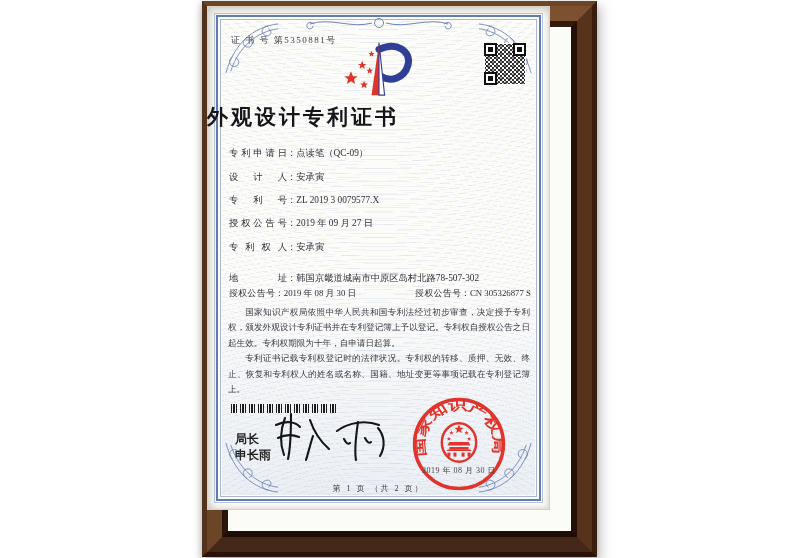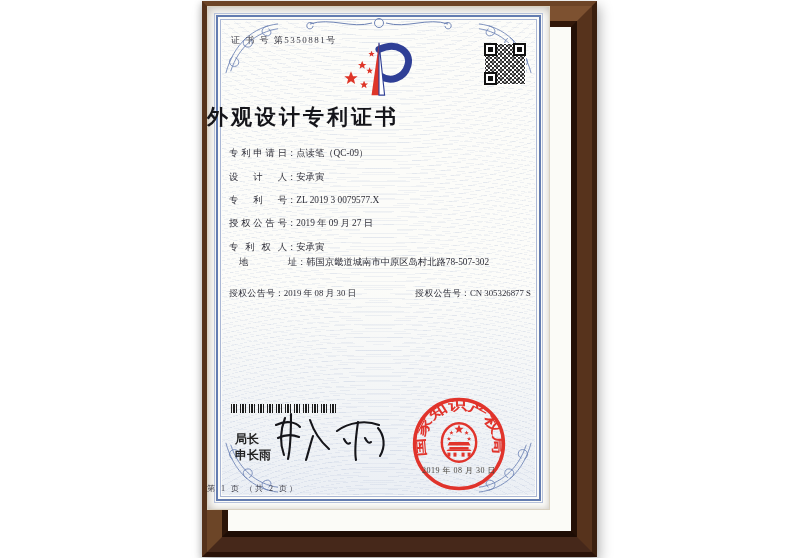--- a/index.html
+++ b/index.html
@@ -39,37 +39,37 @@
   .cert-no{position:absolute;left:24px;top:28px;font-size:9px;letter-spacing:1.5px;color:#3a3a44;}
   .logo{position:absolute;left:130px;top:33px;width:84px;height:60px;}
   .qr{position:absolute;left:277px;top:37px;width:42px;height:42px;}
   .title{position:absolute;left:0;top:97px;width:100%;text-align:left;
          font-size:21px;font-weight:700;letter-spacing:3px;color:#15151a;}
 
   .fields{position:absolute;left:22px;top:140px;width:300px;}
   .frow{position:absolute;left:0;width:300px;height:13px;font-size:9.3px;color:#2e2e38;white-space:nowrap;}
   .frow .lab{display:inline-block;width:58px;text-align:justify;text-align-last:justify;vertical-align:top;}
   .frow .sep{display:inline;}
-  .r0{top:1px;} .r1{top:25px;} .r2{top:48px;} .r3{top:71px;} .r4{top:95px;} .r5{top:110px;margin-left:10px;}
+  .r0{top:1px;} .r1{top:25px;} .r2{top:48px;} .r3{top:71px;} .r4{top:95px;} .r5{top:126px;}
   .grant{position:absolute;left:0;top:142px;width:302px;display:flex;justify-content:space-between;
          font-size:8.8px;color:#2e2e38;white-space:nowrap;}
   .grant .lab{display:inline-block;width:46px;text-align:justify;text-align-last:justify;vertical-align:top;}
 
   .paras{position:absolute;left:21px;top:299px;width:302px;font-size:8.6px;line-height:15.4px;
          color:#3b3b45;text-align:justify;}
   .paras p{margin:0;text-indent:2em;}
 
   .barcode{position:absolute;left:24px;top:398px;width:106px;height:9px;
          background:repeating-linear-gradient(90deg,#1c1c1c 0 1px,transparent 1px 2px,#1c1c1c 2px 4px,transparent 4px 5px,#1c1c1c 5px 6px,transparent 6px 9px);}
   .director{position:absolute;left:28px;top:425px;font-size:12px;color:#222;line-height:16px;font-weight:600;}
   .signature{position:absolute;left:58px;top:403px;width:135px;height:56px;}
   .seal{position:absolute;left:204px;top:390px;width:96px;height:96px;opacity:.92;}
   .seal-date{position:absolute;left:206px;top:459px;width:92px;text-align:center;font-size:8px;
          color:#4a463f;letter-spacing:.5px;white-space:nowrap;}
-  .pagefoot{position:absolute;left:0;top:477px;width:100%;text-align:left;font-size:8px;
+  .pagefoot{position:absolute;left:0;top:477px;width:100%;text-align:center;font-size:8px;
          letter-spacing:2px;color:#3a3a44;}
 </style>
 </head>
 <body>
 
 <div class="stage">
   <div class="frame">
     <div class="frame-mid">
       <div class="frame-in">
 
@@ -187,20 +187,24 @@
             </div>
             <div class="frow r5">
               <span class="lab">地址</span><span class="sep">：</span><span class="val">韩国京畿道城南市中原区岛村北路78-507-302</span>
             </div>
             <div class="grant">
               <span><span class="lab">授权公告号</span><span>：</span><span>2019 年 08 月 30 日</span></span>
               <span><span class="lab">授权公告号</span><span>：</span><span>CN 305326877 S</span></span>
             </div>
           </div>
 
+          <div class="paras">
+            <p>国家知识产权局依照中华人民共和国专利法经过初步审查，决定授予专利权，颁发外观设计专利证书并在专利登记簿上予以登记。专利权自授权公告之日起生效。专利权期限为十年，自申请日起算。</p>
+            <p>专利证书记载专利权登记时的法律状况。专利权的转移、质押、无效、终止、恢复和专利权人的姓名或名称、国籍、地址变更等事项记载在专利登记簿上。</p>
+          </div>
 
           <div class="barcode"></div>
 
           <div class="director">
             <div>局长</div>
             <div>申长雨</div>
           </div>
 
           <svg class="signature" viewBox="0 0 135 56">
             <g stroke="#15151a" stroke-width="2.1" fill="none" stroke-linecap="round">

